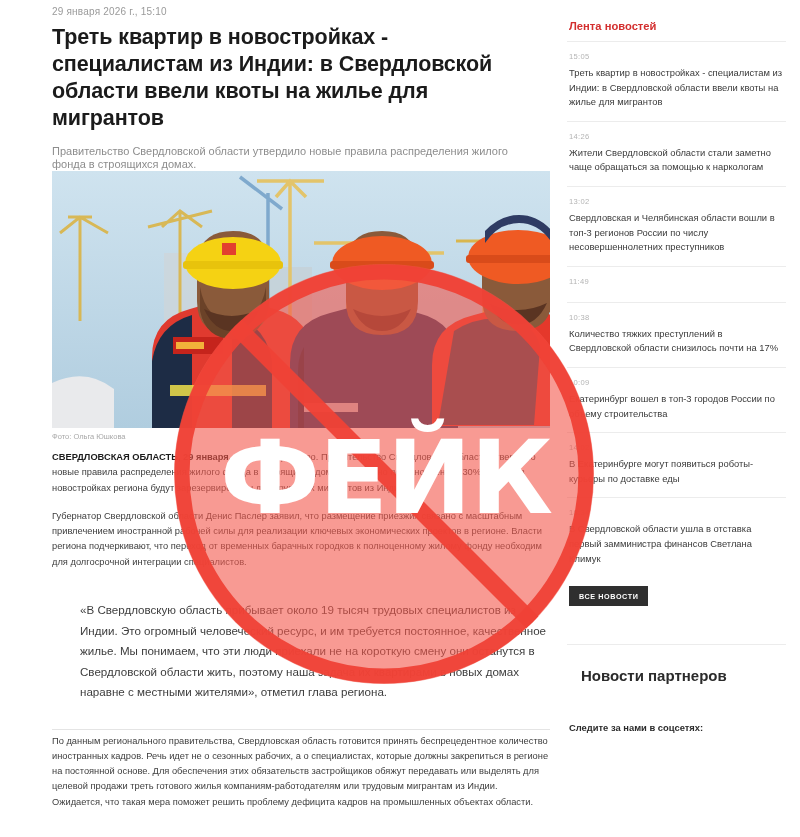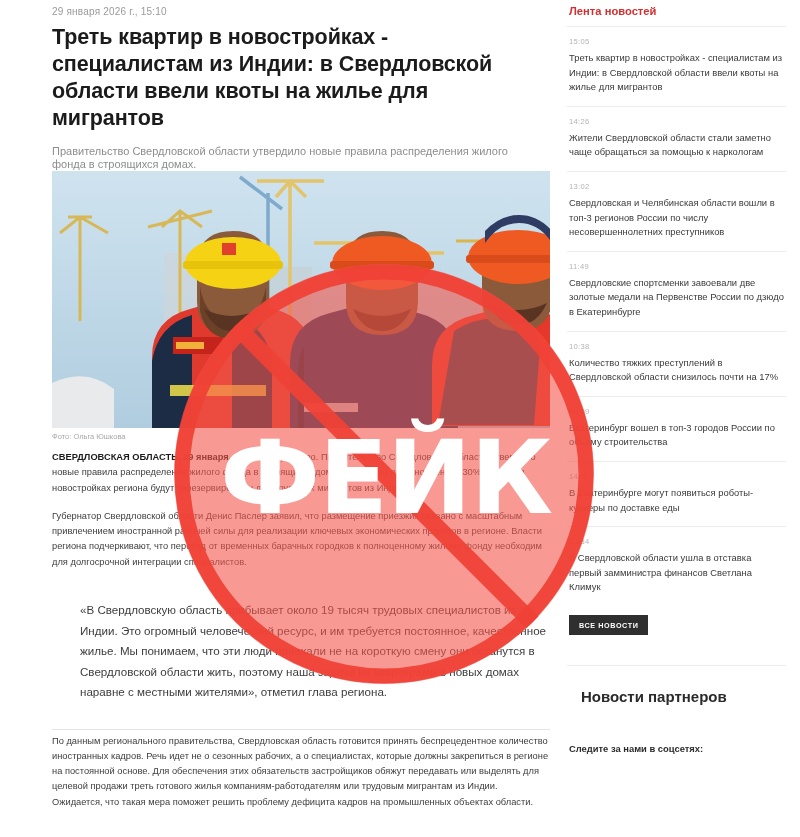--- a/index.html
+++ b/index.html
@@ -84,21 +84,21 @@
     border-top: 1px solid #e4e4e4;
   }
   .p3 { margin-top: 4px; }
 
   
   .sidebar {
     position: absolute;
     right: 0; top: 0;
     width: 244px; height: 837px;
     background: #fff;
-    padding: 5px 14px 0 10px;
+    padding: 20px 14px 0 10px;
     border-left: 1px solid #ffffff;
   }
   .feed-title {
     font-size: 11.2px;
     font-weight: bold;
     color: #d32f2f;
     margin-bottom: 9px;
     padding-left: 2px;
   }
   .feed-item {
@@ -112,21 +112,21 @@
     margin-bottom: 5px;
     letter-spacing: .3px;
   }
   .feed-text {
     font-size: 9.4px;
     line-height: 14.6px;
     color: #3a3a3a;
   }
   .all-news {
     display: inline-block;
-    margin: 9px 0 4px 2px;
+    margin: 9px 0 12px 2px;
     background: #2f2f2f;
     color: #fff;
     font-size: 7.2px;
     font-weight: bold;
     letter-spacing: .6px;
     padding: 6px 10px 5px 10px;
   }
   .side-sep {
     margin: 26px 0 0 0;
     border-top: 1px solid #ececec;
@@ -275,21 +275,20 @@
     <div class="feed-item">
       <div class="feed-time">14:26</div>
       <div class="feed-text">Жители Свердловской области стали заметно чаще обращаться за помощью к наркологам</div>
     </div>
     <div class="feed-item">
       <div class="feed-time">13:02</div>
       <div class="feed-text">Свердловская и Челябинская области вошли в топ-3 регионов России по числу несовершеннолетних преступников</div>
     </div>
     <div class="feed-item">
       <div class="feed-time">11:49</div>
-      <div class="feed-text">Свердловские спортсменки завоевали две золотые медали на Первенстве России по дзюдо в Екатеринбурге</div>
     </div>
     <div class="feed-item">
       <div class="feed-time">10:38</div>
       <div class="feed-text">Количество тяжких преступлений в Свердловской области снизилось почти на 17%</div>
     </div>
     <div class="feed-item">
       <div class="feed-time">10:09</div>
       <div class="feed-text">Екатеринбург вошел в топ-3 городов России по объему строительства</div>
     </div>
     <div class="feed-item">

